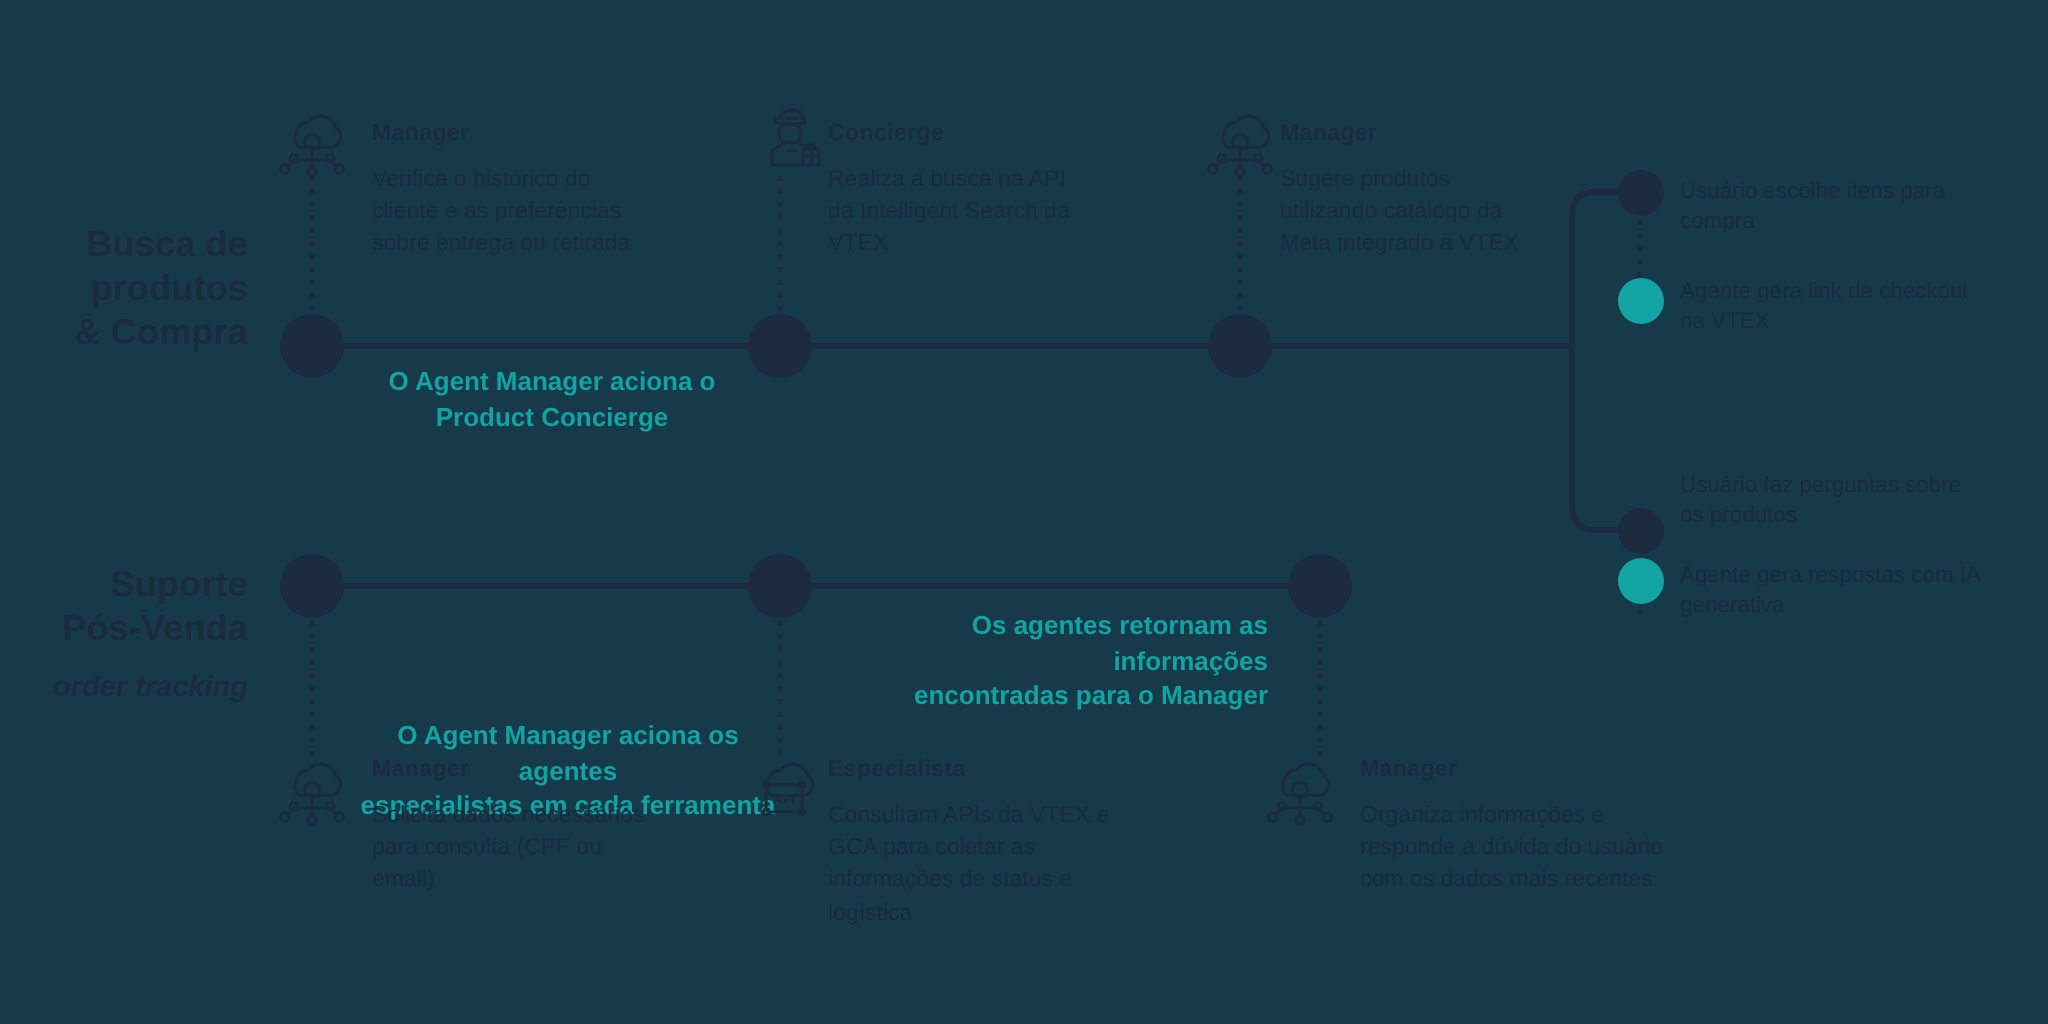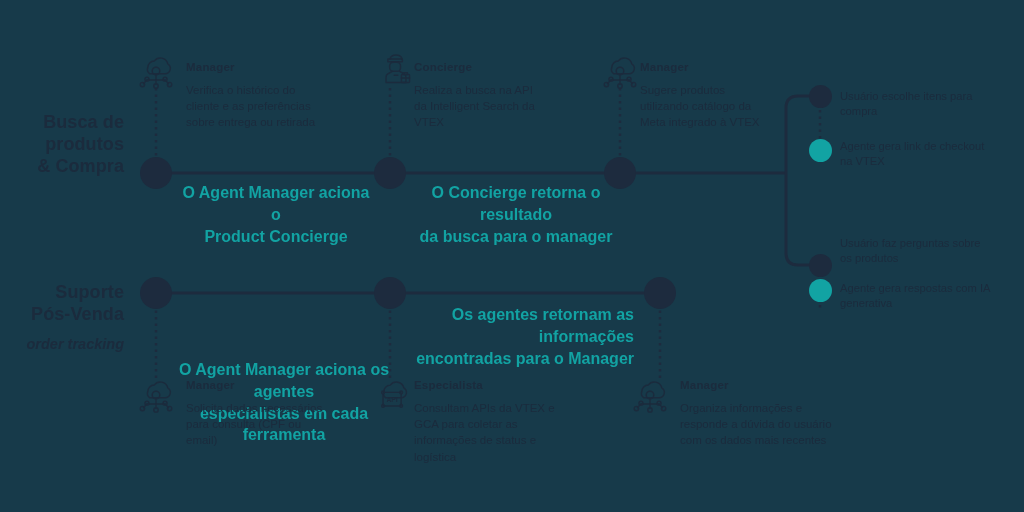--- a/index.html
+++ b/index.html
@@ -71,21 +71,21 @@
   .icon-wrap {
     position: absolute;
     width: 40px; height: 38px;
   }
 
   
   .caption {
     position: absolute;
     color: #12a3a3;
     font-weight: bold;
-    font-size: 16px;
+    font-size: 13px;
     line-height: 1.36;
     text-align: center;
   }
 
   
   .outcome {
     position: absolute;
     color: #1b2b3d;
     font-size: 11.2px;
     line-height: 1.38;
@@ -186,21 +186,20 @@
           <circle cx="32" cy="30" r="2.2"></circle>
       </g>
     </svg>
   </div>
   <div class="step" style="left:640px; top:61px; width:128px;">
     <div class="role">Manager</div>
     <div class="desc">Sugere produtos utilizando catálogo da Meta integrado à VTEX</div>
   </div>
 
   <div class="caption" style="left:178px; top:182px; width:196px;">O Agent Manager aciona o<br>Product Concierge</div>
-  <div class="caption" style="left:410px; top:182px; width:212px;">O Concierge retorna o resultado<br>da busca para o manager</div>
 
   <div class="dot" style="left:809px; top:85px; width:23px; height:23px;"></div>
   <div class="outcome" style="left:840px; top:89px; width:150px;">Usuário escolhe itens para compra</div>
 
   <div class="dot teal" style="left:809px; top:139px; width:23px; height:23px;"></div>
   <div class="outcome" style="left:840px; top:139px; width:150px;">Agente gera link de checkout na VTEX</div>
 
   <div class="dot" style="left:809px; top:254px; width:23px; height:23px;"></div>
   <div class="outcome" style="left:840px; top:236px; width:152px;">Usuário faz perguntas sobre os produtos</div>
 

